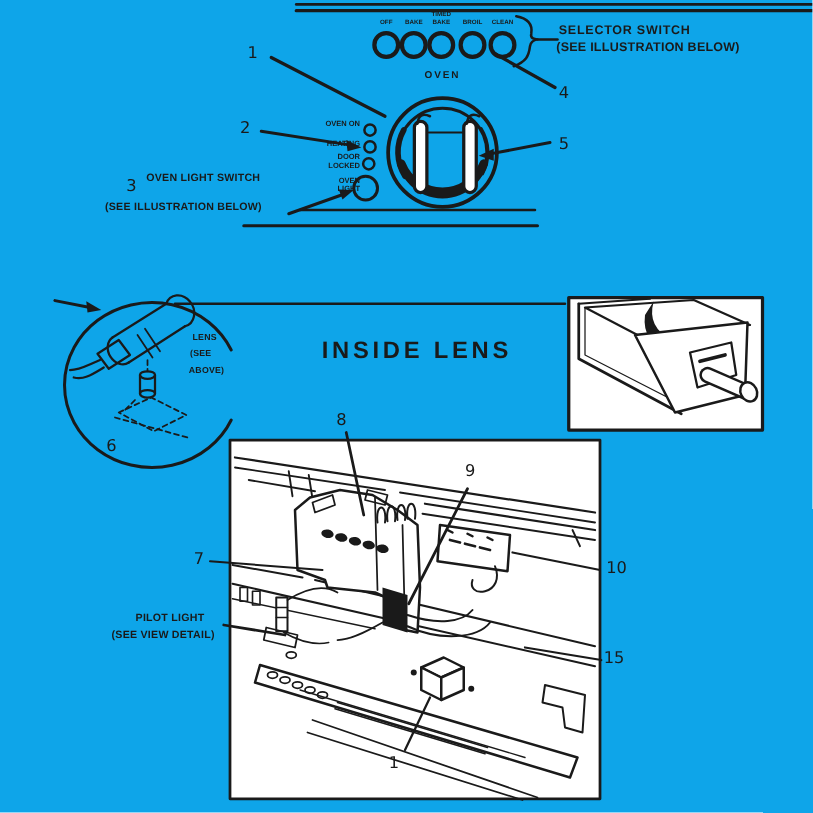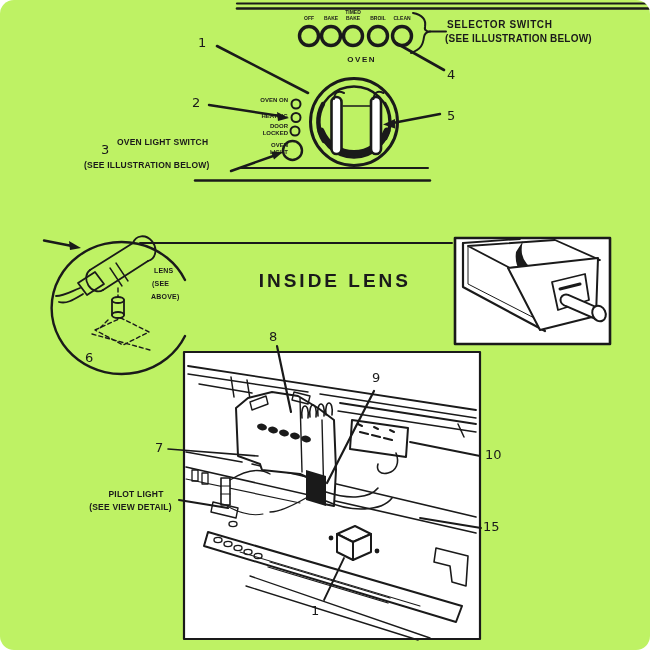--- a/index.html
+++ b/index.html
@@ -1,26 +1,26 @@
 <!DOCTYPE html>
 <html><head>
 <meta charset="utf-8">
 <style>
   html,body{margin:0;padding:0;background:#ffffff;}
-  .page{position:relative;width:650px;height:650px;background:#bef264;overflow:hidden;
-        font-family:"Liberation Sans",sans-serif;color:#1a1a1a;border-radius:14px;}
+  .page{position:relative;width:650px;height:650px;background:#0ea5e9;overflow:hidden;
+        font-family:"Liberation Sans",sans-serif;color:#1a1a1a;}
   .art{position:absolute;left:0;top:0;width:650px;height:650px;}
   .t{position:absolute;white-space:pre-line;line-height:1.3;}
   .lbl{font-weight:bold;font-size:8.5px;letter-spacing:.2px;}
   .lbl-big{font-weight:bold;font-size:10px;letter-spacing:.6px;}
   .btn-lbl{font-weight:bold;font-size:5px;line-height:1.1;text-align:center;letter-spacing:0;}
   .ind-lbl{font-weight:bold;font-size:6px;line-height:1.15;text-align:right;}
   .num{font-family:"DejaVu Sans",sans-serif;font-size:13px;font-weight:400;}
   .title{font-weight:bold;font-size:19px;letter-spacing:3px;font-family:"Liberation Sans",sans-serif;}
-  .ctr{text-align:right;}
+  .ctr{text-align:center;}
   .rt{text-align:center;}
 </style>
 </head>
 <body>
 
 <div class="page">
 
   <svg class="art" viewBox="0 0 650 650" stroke="#1a1a1a" fill="none" stroke-linecap="round" stroke-linejoin="round">
 
     <g>

